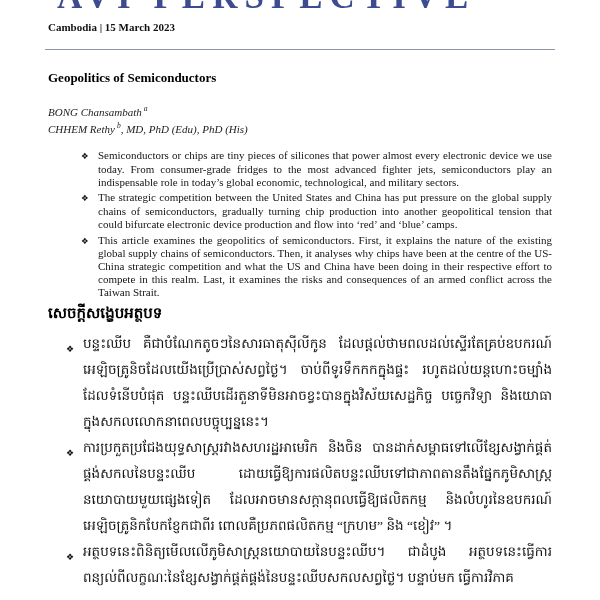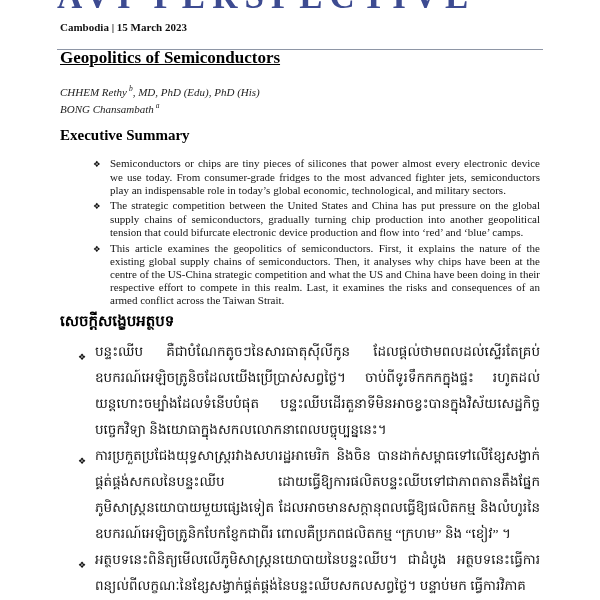--- a/index.html
+++ b/index.html
@@ -4,21 +4,21 @@
 <style>
   * { margin: 0; padding: 0; box-sizing: border-box; }
   html, body { width: 600px; height: 600px; }
   body {
     background: #ffffff;
     overflow: hidden;
     position: relative;
     font-family: "Liberation Serif", serif;
     color: #141414;
   }
-  .page { position: absolute; inset: 0; padding: 0 60px; }
+  .page { position: absolute; inset: 0; padding: 0 48px; }
 
   .masthead {
     position: absolute;
     top: -23px;
     left: 57px;
     font-size: 35px;
     font-weight: bold;
     letter-spacing: 7px;
     color: #3d4b91;
     white-space: nowrap;
@@ -32,26 +32,25 @@
     color: #111;
   }
 
   .rule {
     border: none;
     border-top: 1px solid #8e96a6;
     margin: 15px -3px 0 -3px;
   }
 
   .title {
-    margin-top: 0;
-    font-size: 17px;
+    margin-top: 20px;
+    font-size: 13px;
     font-weight: bold;
     line-height: 16px;
     color: #000;
-    text-decoration: underline;
   }
 
   .authors {
     margin-top: 16px;
     font-style: italic;
     font-size: 11px;
     line-height: 14.5px;
     color: #1c1c1c;
   }
   .authors sup { font-size: 7.5px; margin-left: 2px; }
@@ -117,25 +116,24 @@
 
   <div class="masthead" style="color: rgb(61, 75, 145);">AVI PERSPECTIVE</div>
 
   <div class="dateline">Cambodia | 15 March 2023</div>
 
   <hr class="rule">
 
   <h1 class="title">Geopolitics of Semiconductors</h1>
 
   <div class="authors">
+    <div class="author"><span>BONG Chansambath</span><sup>a</sup><span></span></div>
     <div class="author"><span>CHHEM Rethy</span><sup>b</sup><span>, MD, PhD (Edu), PhD (His)</span></div>
-    <div class="author"><span>BONG Chansambath</span><sup>a</sup><span></span></div>
   </div>
 
-  <h2 class="section-heading">Executive Summary</h2>
 
   <ul class="exec">
     <li>
       <span class="bm">❖</span>
       <span>Semiconductors or chips are tiny pieces of silicones that power almost every electronic device we use today. From consumer-grade fridges to the most advanced fighter jets, semiconductors play an indispensable role in today’s global economic, technological, and military sectors.</span>
     </li>
     <li>
       <span class="bm">❖</span>
       <span>The strategic competition between the United States and China has put pressure on the global supply chains of semiconductors, gradually turning chip production into another geopolitical tension that could bifurcate electronic device production and flow into ‘red’ and ‘blue’ camps.</span>
     </li>

